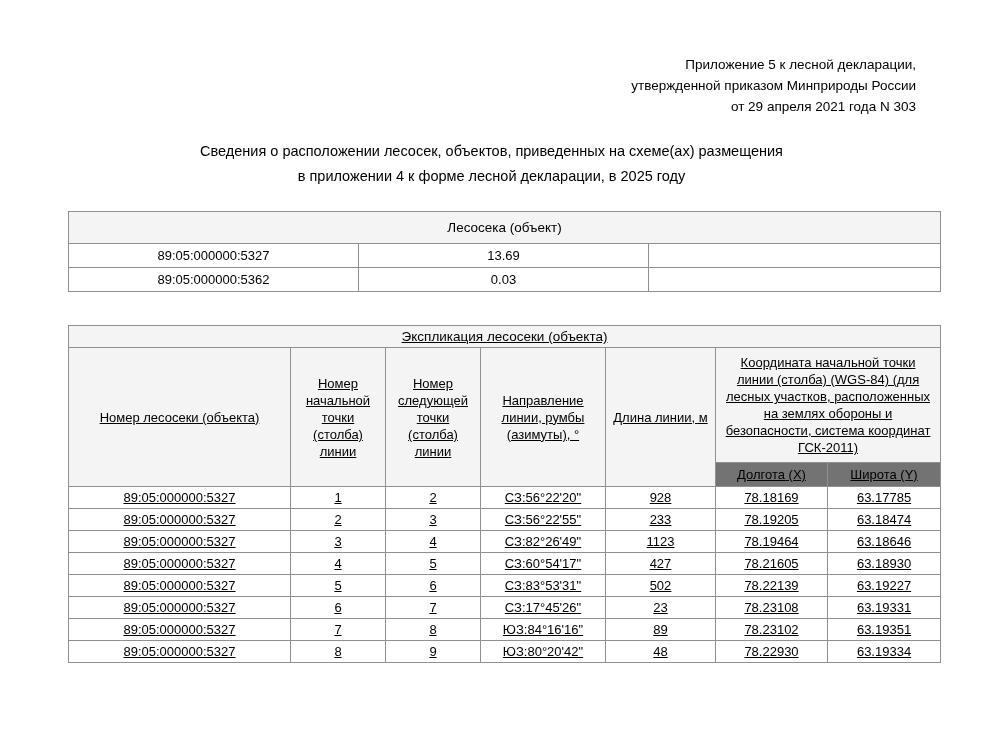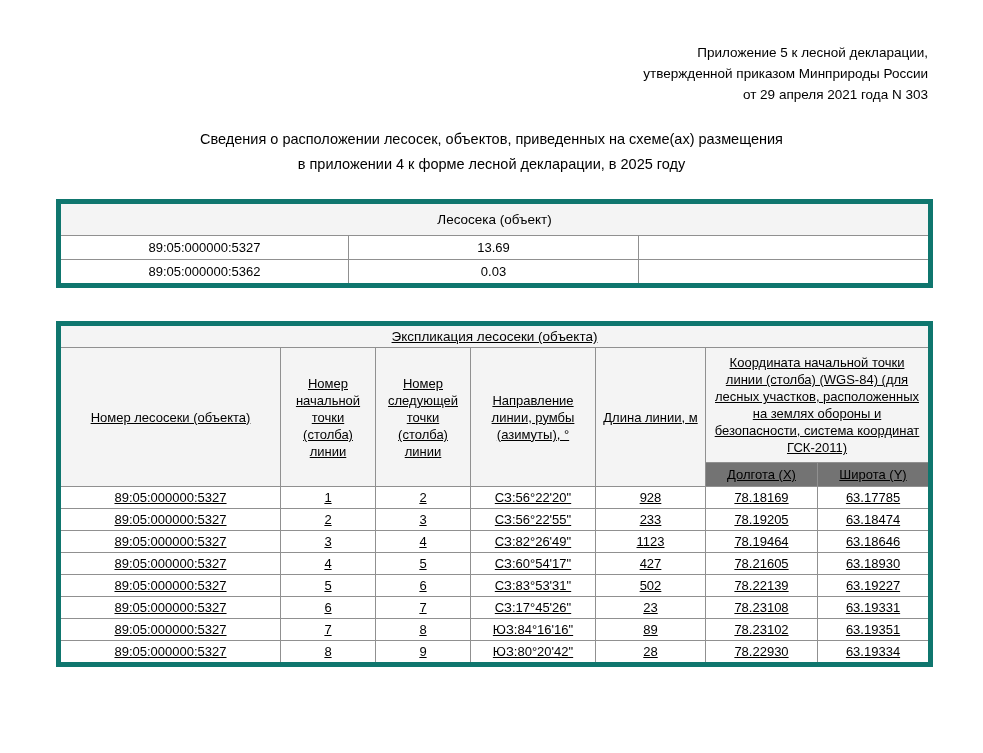--- a/index.html
+++ b/index.html
@@ -12,21 +12,21 @@
     height: 753px;
     font-family: "Liberation Sans", sans-serif;
     font-size: 13px;
     color: #000000;
     overflow: hidden;
   }
   .page {
     position: relative;
     width: 983px;
     height: 742px;
-    padding: 0;
+    padding: 12px;
     box-sizing: border-box;
   }
   .header-block {
     text-align: right;
     margin: 0;
     padding-top: 42px;
     padding-right: 55px;
     line-height: 21px;
     font-size: 13.5px;
   }
@@ -40,21 +40,21 @@
     line-height: 25px;
     margin-top: 22px;
     padding: 0 60px;
   }
   table {
     border-collapse: collapse;
     table-layout: fixed;
   }
   .tbl {
     margin-left: 56px;
-    border: 5px solid #0f766e;
+    border: 1px solid #0f766e;
   }
   .tbl td, .tbl th {
     border: 1px solid #909090;
     padding: 3px 4px;
     font-weight: normal;
     font-size: 13px;
     text-align: center;
     vertical-align: middle;
     background: #ffffff;
   }
@@ -238,20 +238,20 @@
         <td>ЮЗ:84°16'16"</td>
         <td>89</td>
         <td>78.23102</td>
         <td>63.19351</td>
       </tr>
       <tr>
         <td>89:05:000000:5327</td>
         <td>8</td>
         <td>9</td>
         <td>ЮЗ:80°20'42"</td>
-        <td>28</td>
+        <td>48</td>
         <td>78.22930</td>
         <td>63.19334</td>
       </tr>
     </tbody>
   </table>
 
 </div>
 
 </body></html>

